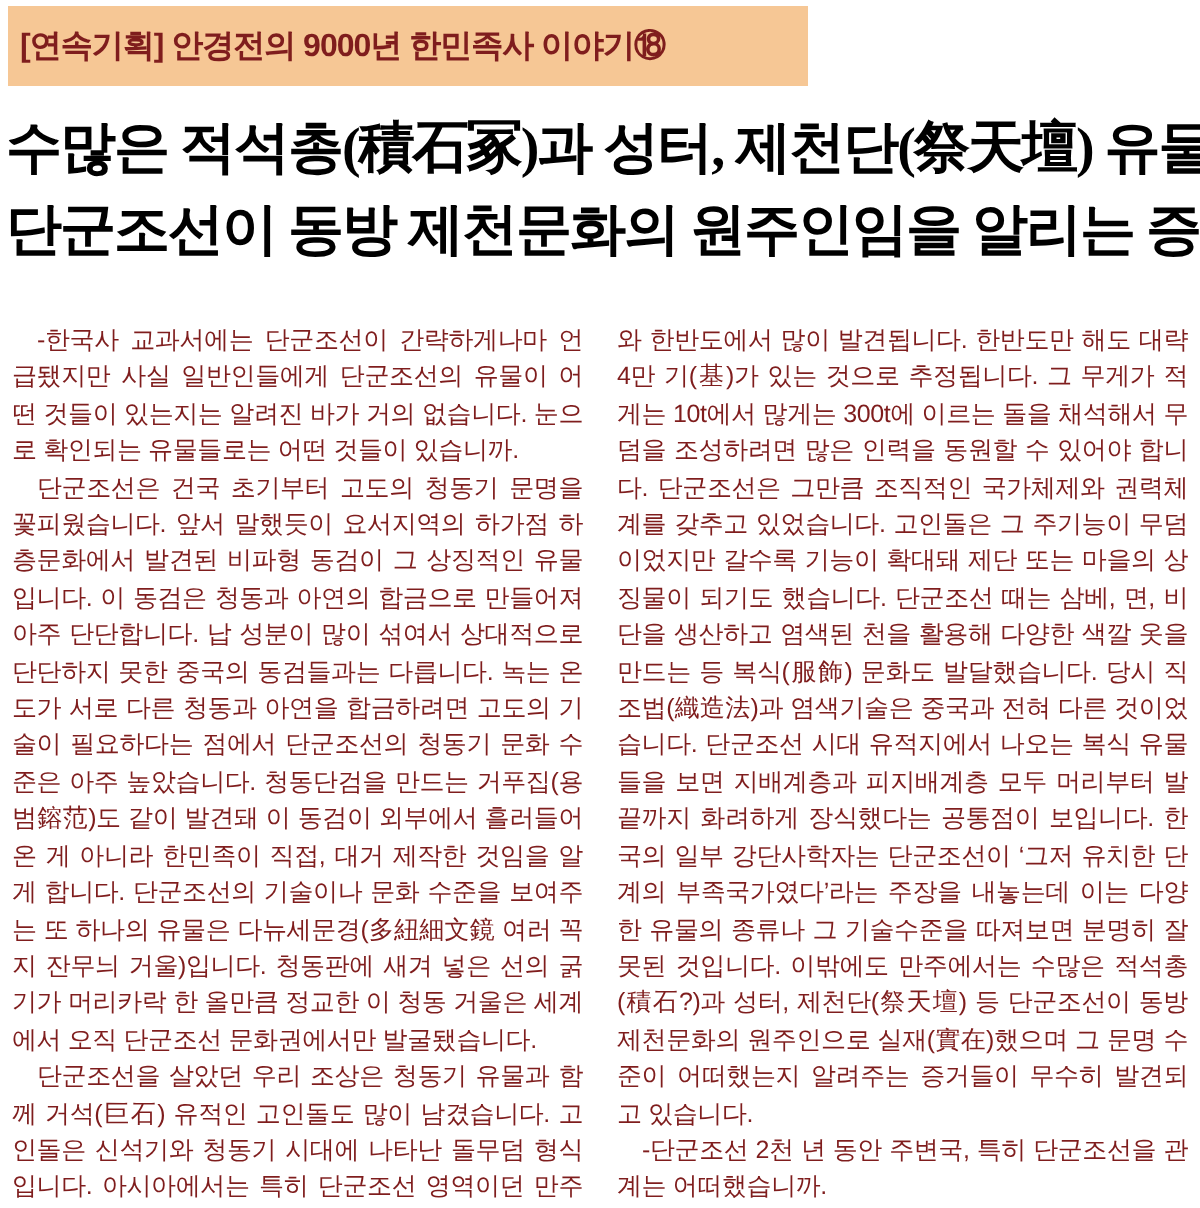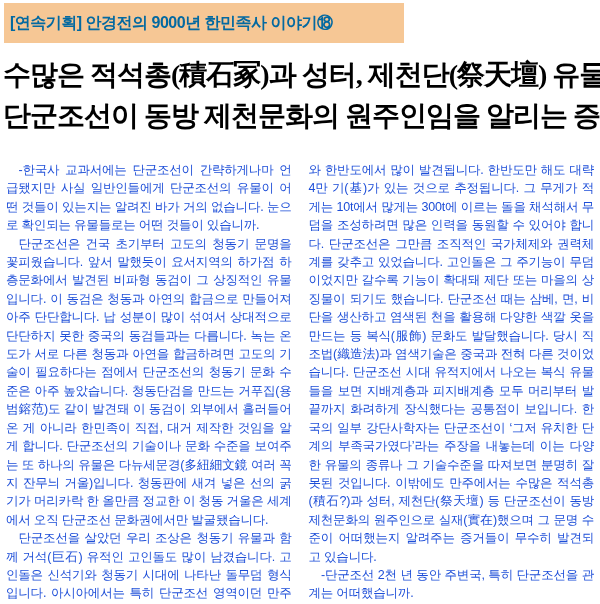--- a/index.html
+++ b/index.html
@@ -23,21 +23,21 @@
     height: 40px;
     background: #f6c795;
     display: flex;
     align-items: center;
   }
   .series-band .band-text {
     font-family: "Liberation Sans", sans-serif;
     font-weight: 700;
     font-size: 16px;
     letter-spacing: -0.5px;
-    color: #0369a1;
+    color: #7f1d1d;
     padding-left: 6px;
     white-space: nowrap;
   }
   .headline {
     position: absolute;
     left: 3px;
     right: 3px;
     top: 54px;
   }
   .headline .hl-line {
@@ -61,21 +61,21 @@
     top: 161px;
     height: 442px;
     overflow: hidden;
     column-count: 2;
     column-gap: 17px;
     column-fill: auto;
     font-family: "Liberation Sans", sans-serif;
     font-size: 12.5px;
     line-height: 18.4px;
     letter-spacing: -0.2px;
-    color: #1d4ed8;
+    color: #7f1d1d;
     text-align: justify;
     word-break: break-all;
   }
   .article-body p {
     margin: 0;
     text-indent: 1em;
   }
 </style>
 </head>
 <body>

